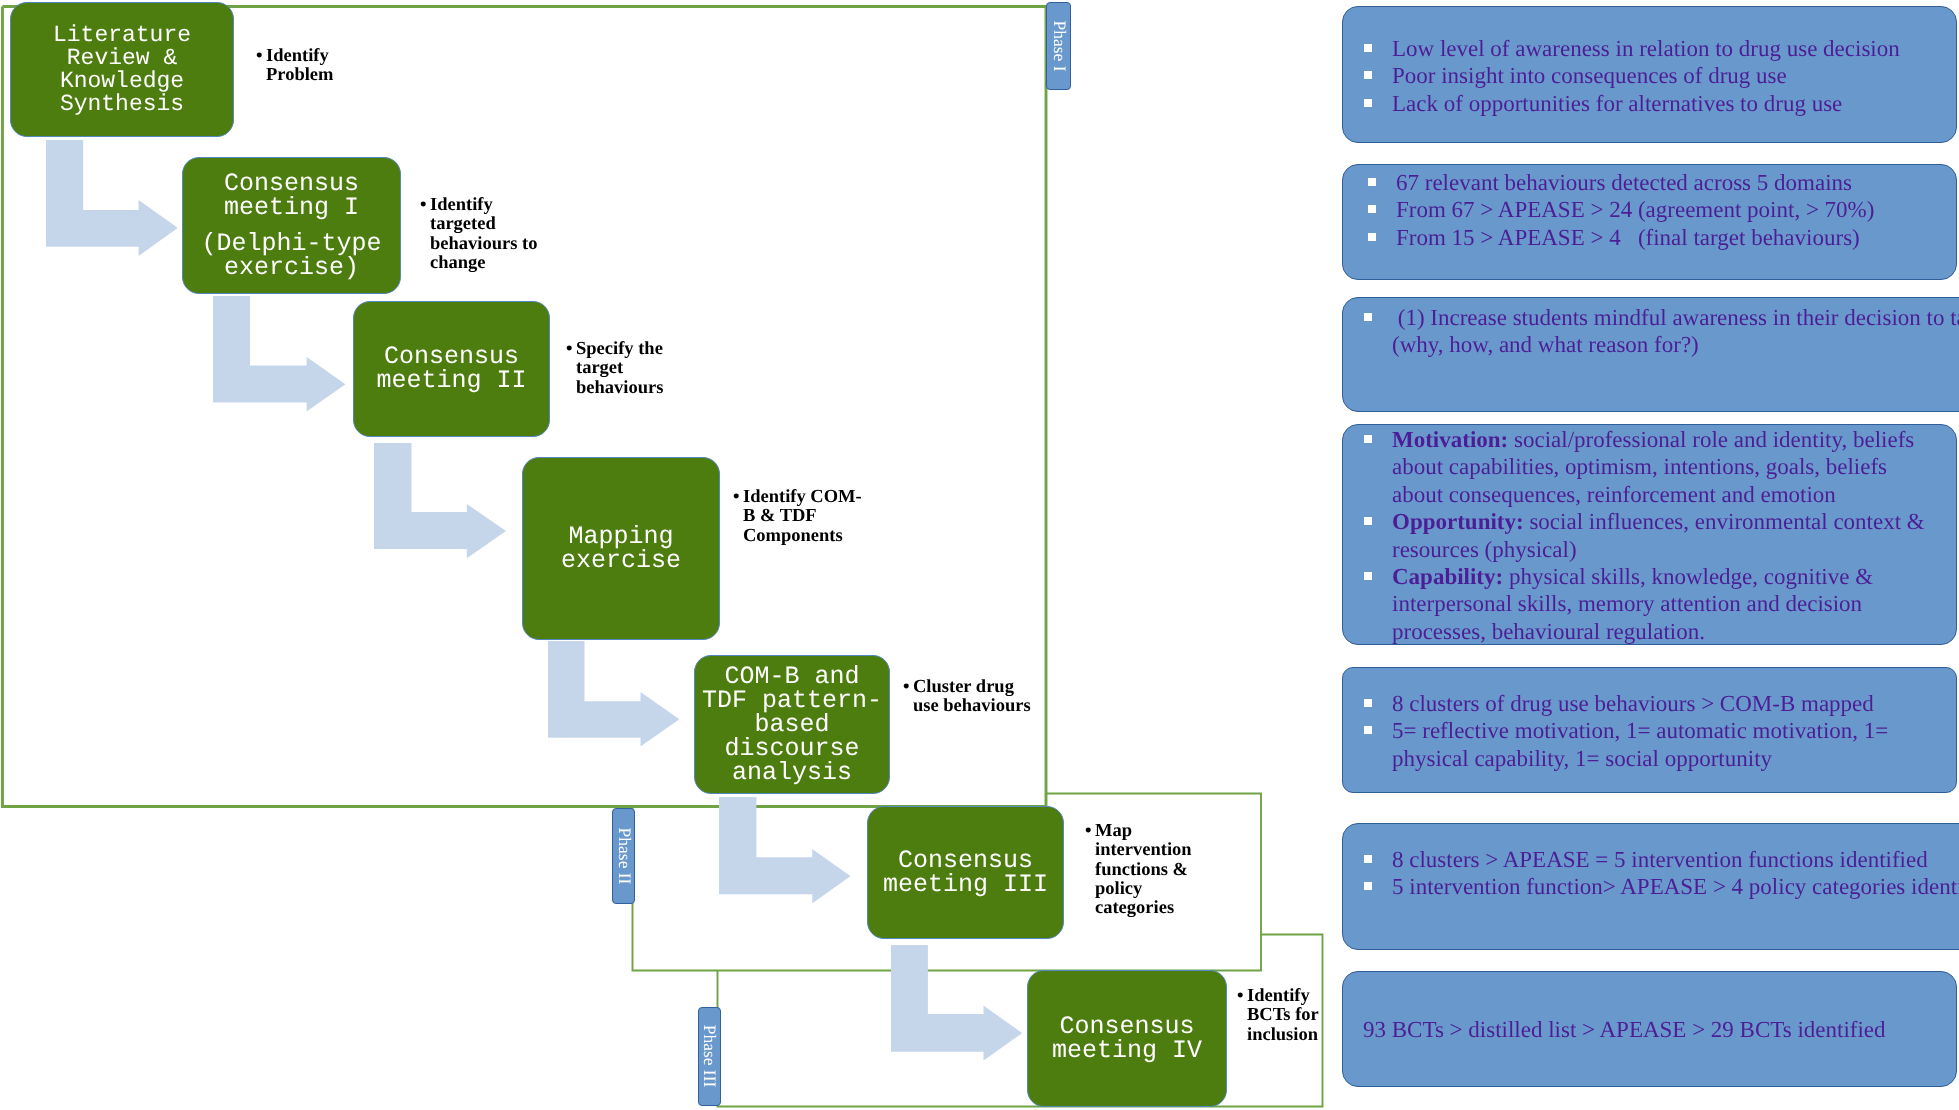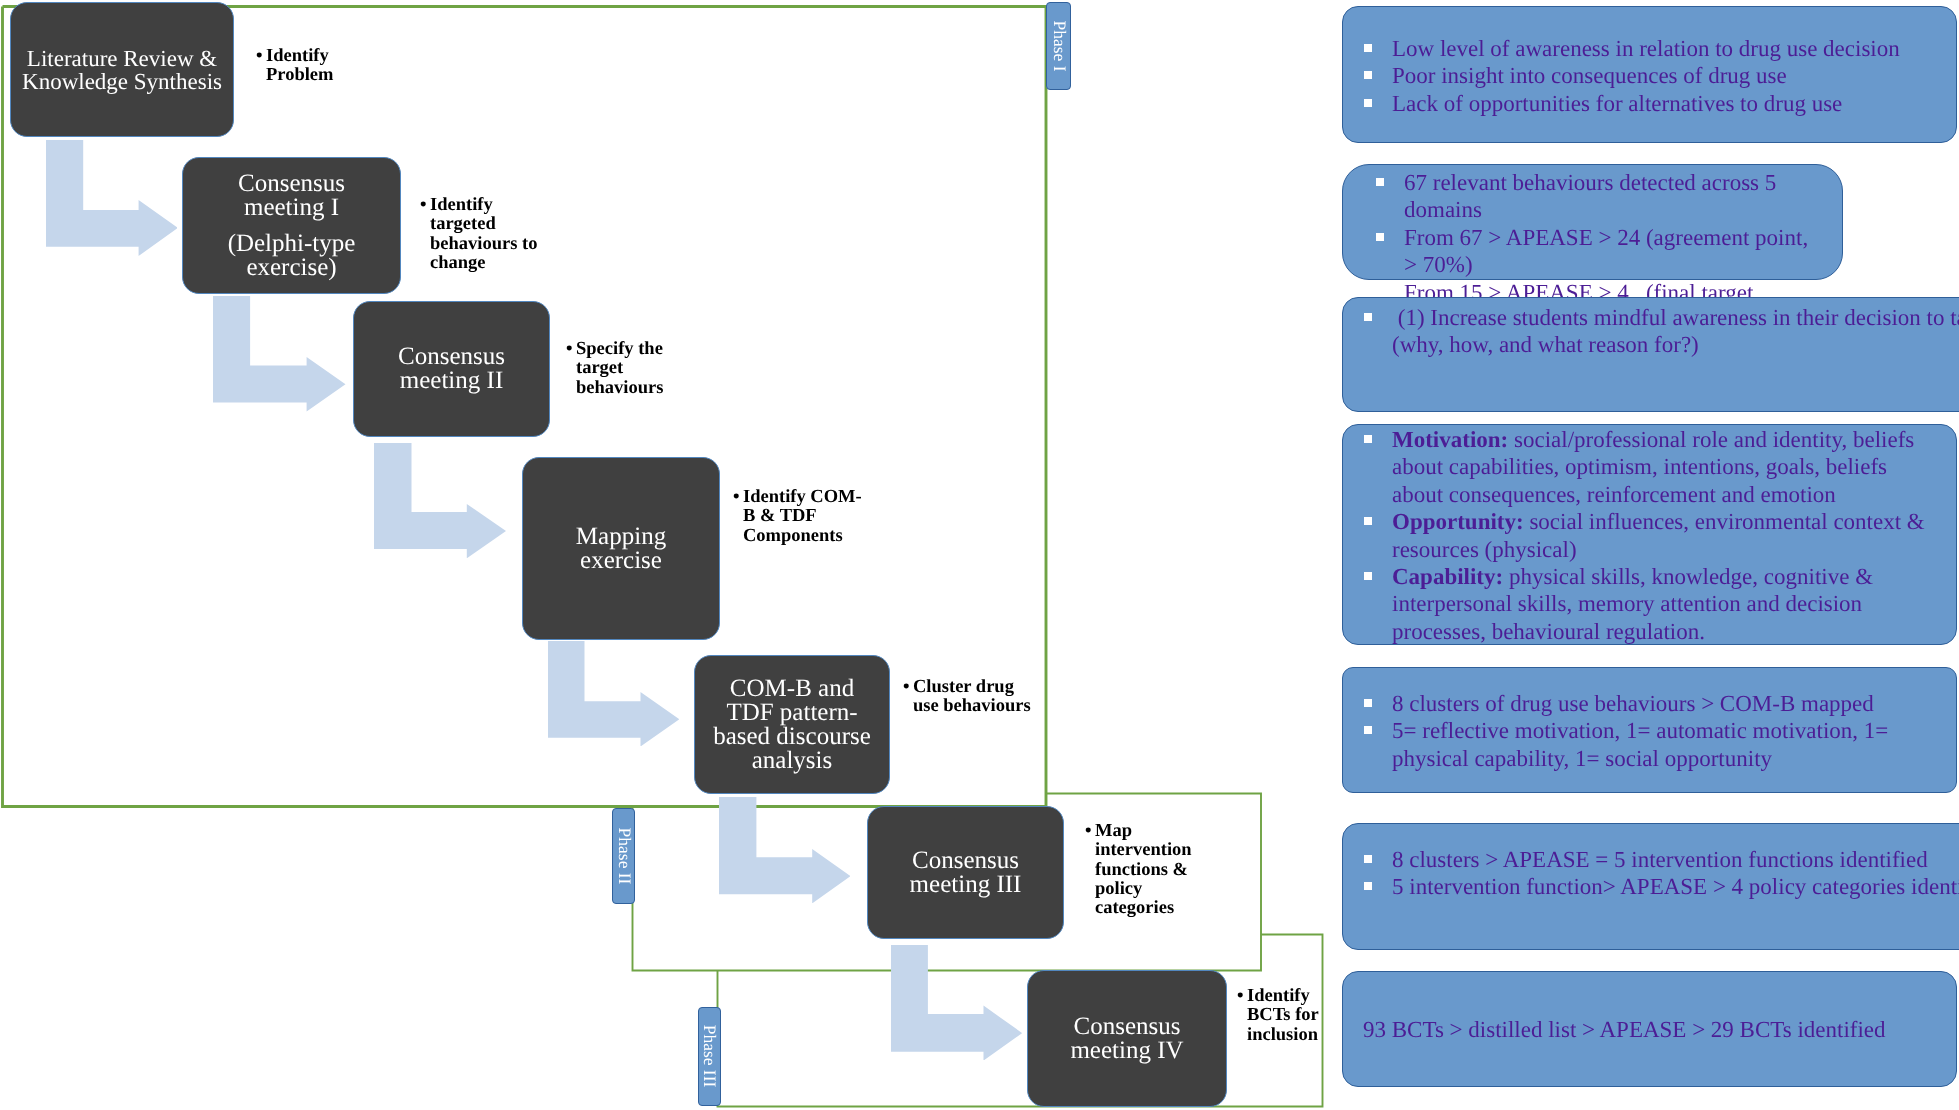--- a/index.html
+++ b/index.html
@@ -1,21 +1,21 @@
 <!DOCTYPE html>
 <html><head>
 <meta charset="utf-8">
 <style>
   html,body{margin:0;padding:0;background:#ffffff;}
   body{width:1959px;height:1110px;font-family:"Liberation Serif",serif;overflow:hidden;
        -webkit-font-smoothing:antialiased;text-rendering:geometricPrecision;}
   .stage{position:relative;width:1959px;height:1110px;background:#fff;}
-  .node{position:absolute;background:#404040;border:1px solid #5287bf;box-sizing:border-box;border-radius:17px;color:#ffffff;
+  .node{position:absolute;background:#4d7c0f;border:1px solid #5287bf;box-sizing:border-box;border-radius:17px;color:#ffffff;
         display:flex;flex-direction:column;align-items:center;justify-content:center;
-        text-align:center;font-size:25px;line-height:24px;}
+        text-align:center;font-size:25px;line-height:24px;font-family:Liberation Mono, monospace;}
   .node span{display:block;}
   .node.small{font-size:23px;line-height:23px;}
   .ptag{position:absolute;background:#6999cc;border:1.4px solid #31619c;border-radius:4px;
         color:#ffffff;}
   .ptag i{position:absolute;left:50%;top:50%;white-space:nowrap;font-style:normal;
         font-size:17.5px;transform:translate(-50%,-50%) rotate(90deg);}
   .bul{position:absolute;color:#000;font-weight:bold;font-size:18.5px;line-height:19.3px;}
   .bul .d{position:absolute;left:0;top:0;}
   .bul .t{display:block;padding-left:10px;}
   .rbox{position:absolute;background:#6999cc;border:1.4px solid #2f5f99;border-radius:16px;
@@ -133,21 +133,21 @@
   <div class="bul" style="left:1237px;top:987px;width:90px;">
     <span class="d">•</span>
     <span class="t">Identify BCTs for inclusion</span>
   </div>
 
   <div class="rbox" style="left:1342px;top:6px;width:615px;height:137px;padding:28px 26px 0 0;">
       <div class="li"><span class="sq"></span>Low level of awareness in relation to drug use decision</div>
       <div class="li"><span class="sq"></span>Poor insight into consequences of drug use</div>
       <div class="li"><span class="sq"></span>Lack of opportunities for alternatives to drug use</div>
     </div>
-  <div class="rbox" style="left:1342px;top:164px;width:501px;height:116px;padding:4px 26px 0 12px;border-radius:27px;">
+  <div class="rbox" style="left:1342px;top:164px;width:615px;height:116px;padding:4px 26px 0 4px;">
       <div class="li"><span class="sq"></span>67 relevant behaviours detected across 5 domains</div>
       <div class="li"><span class="sq"></span>From 67 &gt; APEASE &gt; 24 (agreement point, &gt; 70%)</div>
       <div class="li"><span class="sq"></span>From 15 &gt; APEASE &gt; 4   (final target behaviours)</div>
     </div>
   <div class="rbox" style="left:1342px;top:297px;width:735px;height:115px;padding:6px 4px 0 0;">
       <div class="li"><span class="sq"></span> (1) Increase students mindful awareness in their decision to take drugs (why, how, and what reason for?)</div>
     </div>
   <div class="rbox" style="left:1342px;top:424px;width:615px;height:221px;padding:1px 26px 16px 0;">
       <div class="li"><span class="sq"></span><b>Motivation:</b> social/professional role and identity, beliefs about capabilities, optimism, intentions, goals, beliefs about consequences, reinforcement and emotion</div>
       <div class="li"><span class="sq"></span><b>Opportunity:</b> social influences, environmental context &amp; resources (physical)</div>

